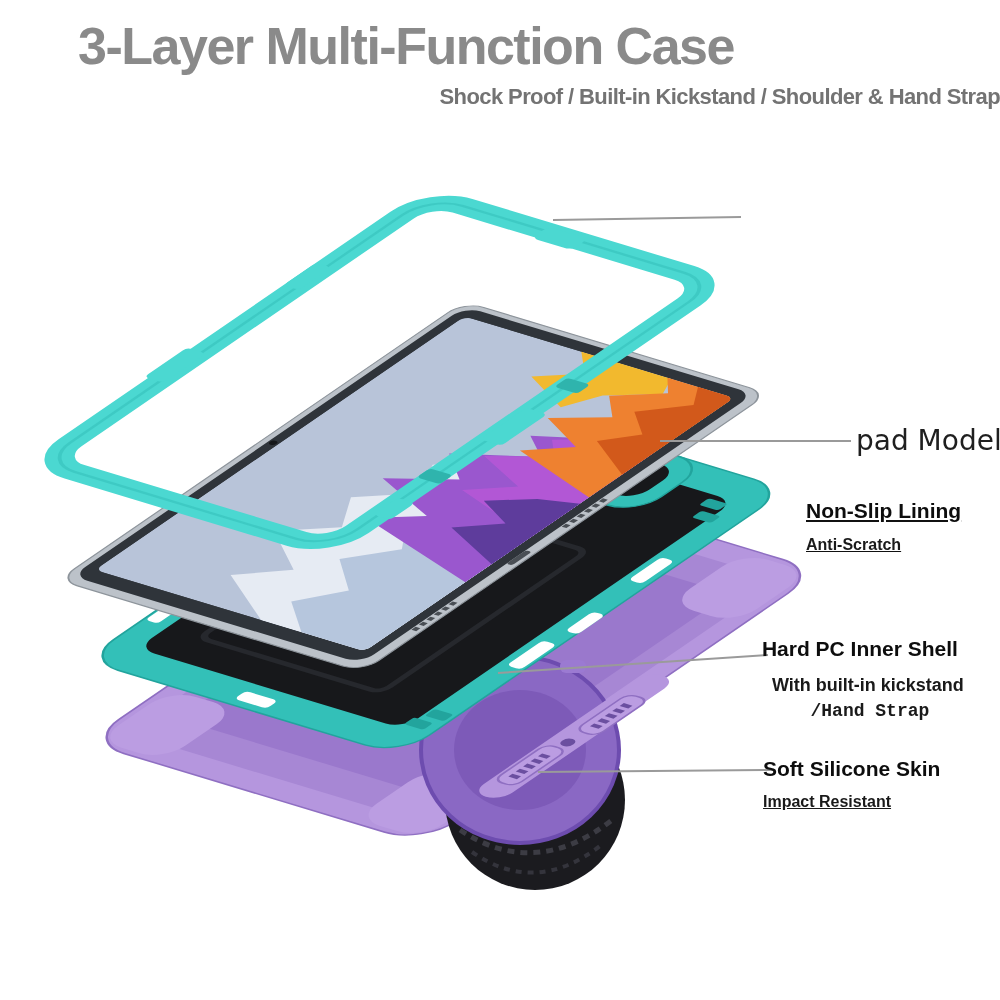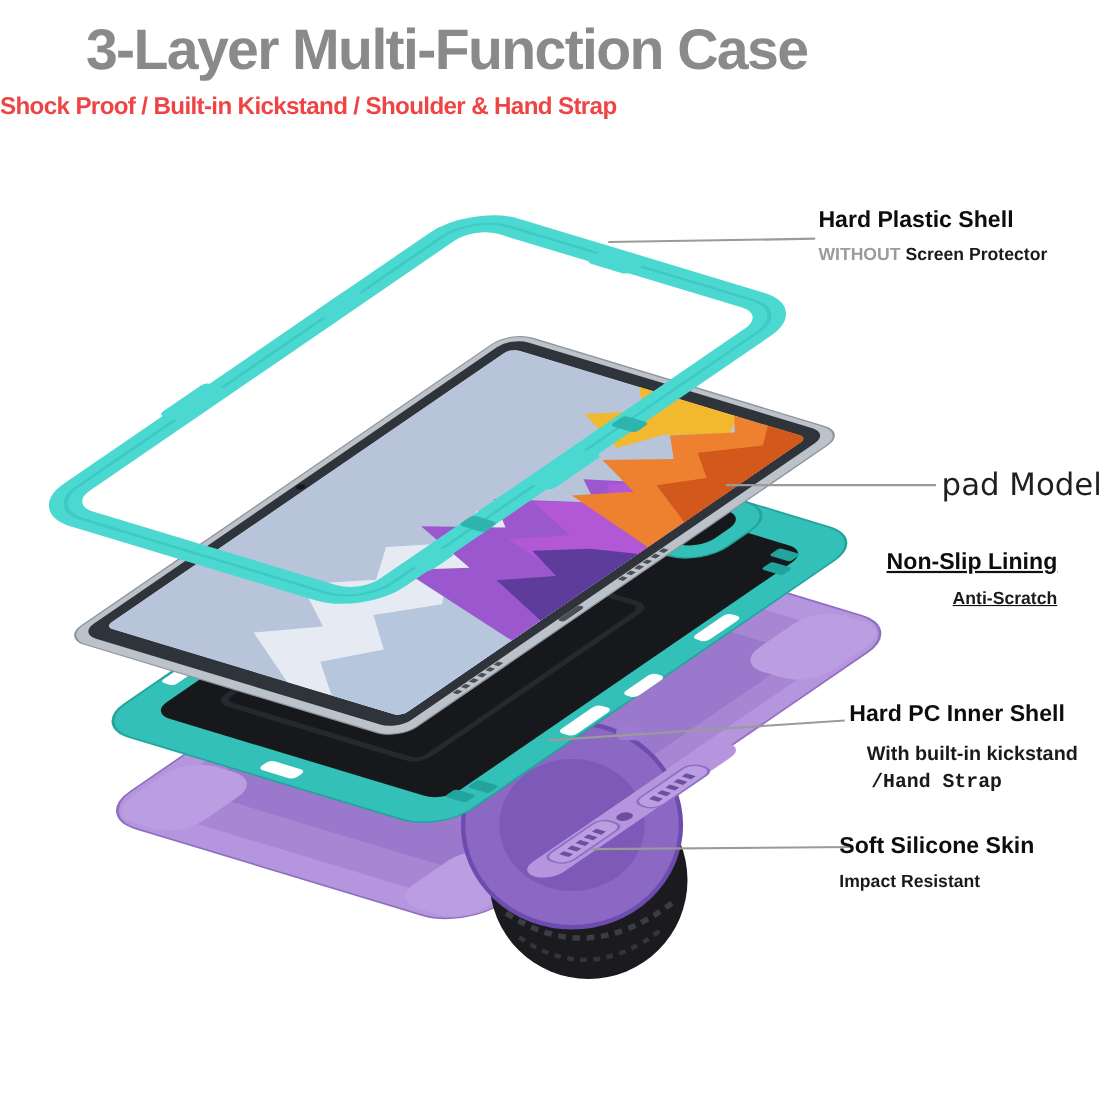--- a/index.html
+++ b/index.html
@@ -6,22 +6,22 @@
   .canvas{
     position:relative;width:1000px;height:1000px;background:#ffffff;overflow:hidden;
     font-family:"Liberation Sans",sans-serif;color:#111;
   }
   
   .title{
     position:absolute;left:0;top:16px;width:812px;text-align:center;
     font-size:52px;font-weight:bold;letter-spacing:-1.5px;color:#8a8a8a;margin:0;
   }
   .subtitle{
-    position:absolute;left:0;top:84px;width:1000px;text-align:left;
-    font-size:22px;font-weight:bold;letter-spacing:-0.6px;color:#ef4444;margin:0;
+    position:absolute;left:0;top:84px;width:1000px;text-align:right;
+    font-size:22px;font-weight:bold;letter-spacing:-0.6px;color:#737373;margin:0;
   }
   
   svg.illus{position:absolute;left:0;top:0;}
   
   .lbl{position:absolute;white-space:nowrap;}
   .lbl .main{font-size:21px;font-weight:bold;color:#0d0d0d;line-height:1;}
   .lbl .sub{font-size:16px;font-weight:bold;color:#1a1a1a;line-height:1;}
   .lbl .sub-sm{font-size:18px;font-weight:bold;color:#1a1a1a;line-height:1.45;}
   .muted{color:#9b9b9b;}
   .pad-model{font-family:"DejaVu Sans",sans-serif;font-size:28px;font-weight:400;color:#1f1f1f;}
@@ -174,38 +174,34 @@
     </g>
 
     <g stroke="#9a9a9a" stroke-width="2">
       <line x1="553" y1="220" x2="741" y2="217"></line>
       <line x1="660" y1="441" x2="851" y2="441"></line>
       <line x1="498" y1="673" x2="768" y2="655"></line>
       <line x1="538" y1="772" x2="775" y2="770"></line>
     </g>
   </svg>
 
-  <div class="lbl" style="left:744px;top:189px;">
-    <div class="main">Hard Plastic Shell</div>
-    <div class="sub" style="margin-top:14px;"><span class="muted">WITHOUT</span><span> Screen Protector</span></div>
-  </div>
 
   <div class="lbl pad-model" style="left:856px;top:424px;">
     <span>pad Model</span>
   </div>
 
   <div class="lbl" style="left:806px;top:500px;text-decoration:underline;">
     <div class="main">Non-Slip Lining</div>
-    <div class="sub" style="margin-top:16px;text-align:right;">Anti-Scratch</div>
-  </div>
-
-  <div class="lbl" style="left:772px;top:638px;">
+    <div class="sub" style="margin-top:16px;">Anti-Scratch</div>
+  </div>
+
+  <div class="lbl" style="left:756px;top:638px;text-align:center;">
     <div class="main">Hard PC Inner Shell</div>
     <div class="sub-sm" style="margin-top:13px;margin-left:16px;">With built-in kickstand</div>
     <div class="sub-sm" style="margin-left:20px;font-family:Liberation Mono, monospace;">/Hand Strap</div>
   </div>
 
   <div class="lbl" style="left:752px;top:758px;margin-left:11px;">
     <div class="main">Soft Silicone Skin</div>
-    <div class="sub" style="margin-top:15px;">Impact Resistant</div>
+    <div class="sub" style="margin-top:15px;text-decoration:underline;">Impact Resistant</div>
   </div>
 
 </div>
 
 </body></html>

